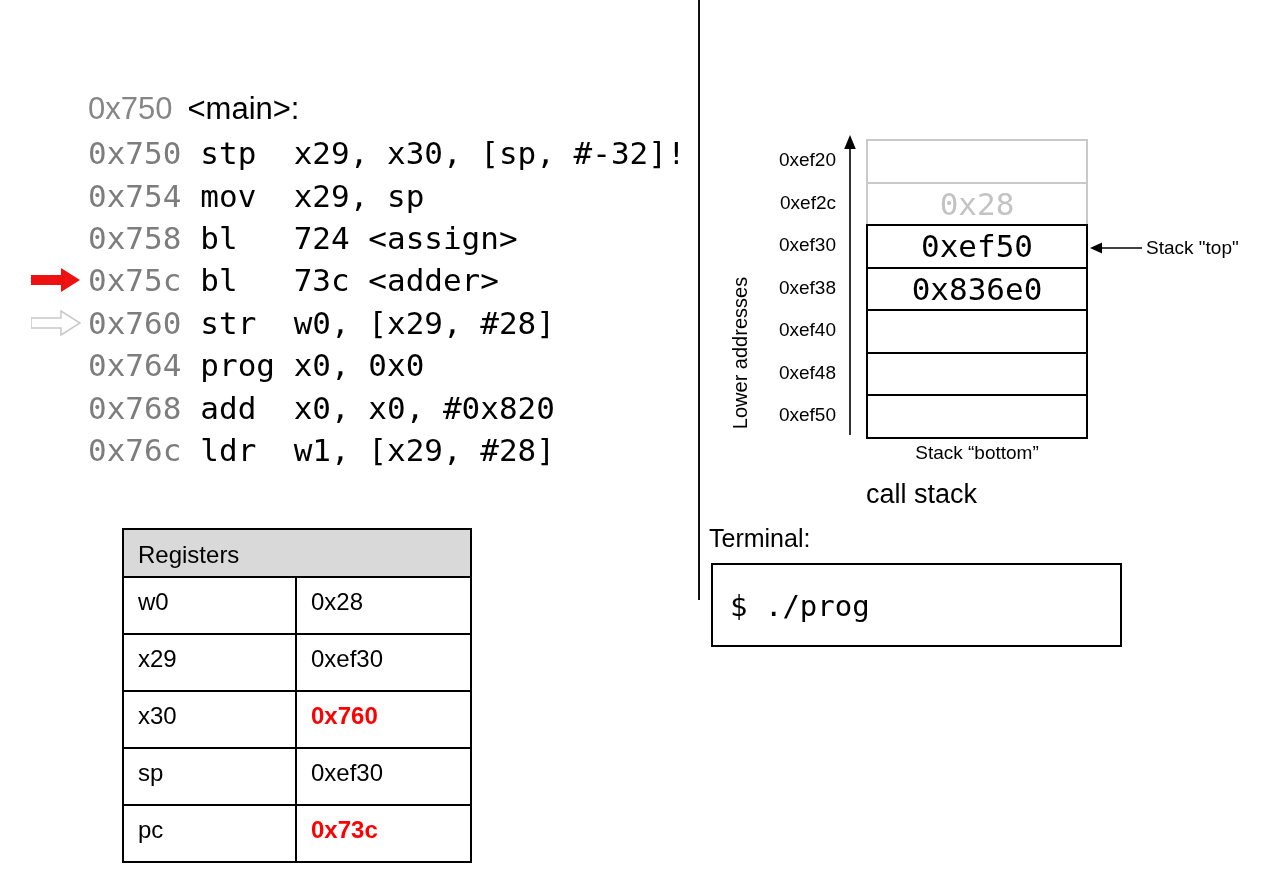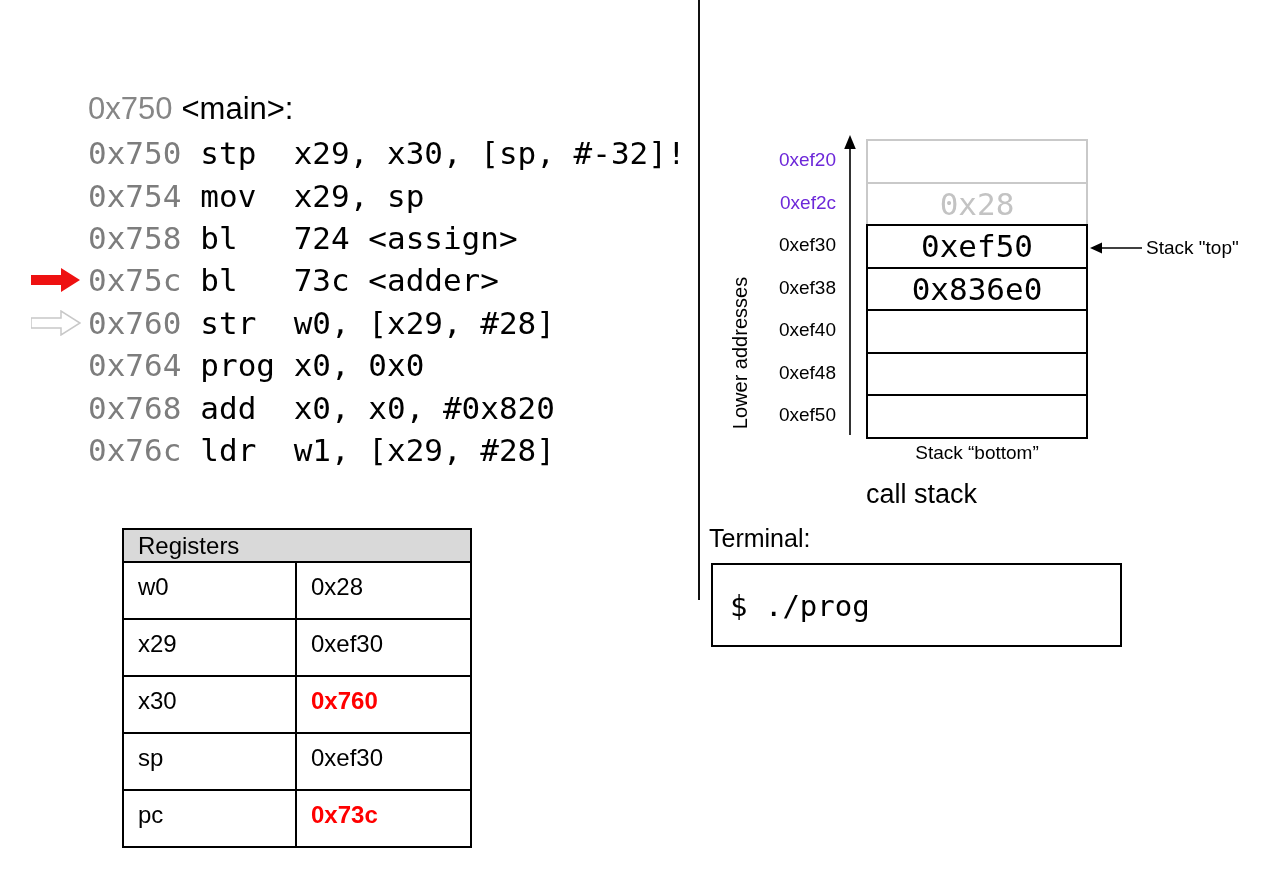--- a/index.html
+++ b/index.html
@@ -9,49 +9,49 @@
   }
   .mono { font-family:"DejaVu Sans Mono", monospace; }
 
   
   .divider { position:absolute; left:698px; top:0; width:2px; height:600px; background:#111; }
 
   
   .asm { position:absolute; left:0; top:86px;padding-left:31px; }
   .asm-header { display:flex; align-items:center; height:46px; font-size:31px; }
   .asm-header .hdr-addr { color:#868686; margin-left:57px; }
-  .asm-header .hdr-fn { color:#000; margin-left:9px; }
+  .asm-header .hdr-fn { color:#000; margin-left:15px; }
   .asm-line { display:flex; align-items:center; height:42.4px; font-size:31px; }
   .marker-slot { flex:0 0 57px; width:57px; display:flex; align-items:center; }
   .marker-slot svg { display:block; }
   .asm-addr { color:#7d7d7d; }
   .asm-code { color:#000; white-space:pre; margin-left:19px; }
 
   
   .axis-label { position:absolute; left:641px; top:341px; width:200px; height:24px;
     text-align:center; font-size:20px; transform:rotate(-90deg); }
   .up-arrow { position:absolute; left:842px; top:135px; }
   .stack-addrs { position:absolute; left:752px; top:139px; width:84px; text-align:right; font-size:19px; }
   .stack-addrs .srow { height:42.5px; line-height:42.5px; }
-  .stack-addrs .faded { color:#6d28d9; }
+  .stack-addrs .faded { color:#000000; }
   .stack-cells { position:absolute; left:866px; top:139px; width:222px; }
   .cell { height:44.5px; margin-top:-2px; box-sizing:border-box; border:2px solid #000;
     display:flex; align-items:center; justify-content:center; font-size:31px;
     font-family:"DejaVu Sans Mono", monospace; background:#fff; }
   .cell:first-child { margin-top:0; }
   .cell.faded { border-color:#c9c9c9; color:#c3c3c3; }
   .top-pointer { position:absolute; left:1090px; top:238px; }
   .stack-top-label { position:absolute; left:1146px; top:237px; font-size:19px; }
   .stack-bottom-label { position:absolute; left:866px; top:442px; width:222px; text-align:center; font-size:19px; }
   .stack-title { position:absolute; left:866px; top:479px; width:222px; text-align:left; font-size:27px; }
 
   
   .registers { position:absolute; left:122px; top:528px; width:350px; }
-  .reg-header { box-sizing:border-box; width:350px; height:35px; border:2px solid #000;
-    background:#d9d9d9; font-size:24px; padding:2px 0 0 14px; }
+  .reg-header { box-sizing:border-box; width:350px; height:50px; border:2px solid #000;
+    background:#d9d9d9; font-size:24px; padding:11px 0 0 14px; }
   .reg-row { display:flex; margin-top:-2px;align-items:flex-end; }
   .reg-cell { box-sizing:border-box; height:59px; border:2px solid #000;
     font-size:24px; padding:10px 0 0 14px; background:#fff; }
   .reg-name { width:175px; }
   .reg-value { width:177px; margin-left:-2px; }
   .reg-value.highlight { color:#ff0000; font-weight:bold; }
 
   
   .terminal-label { position:absolute; left:709px; top:524px; font-size:25px; }
   .terminal-box { position:absolute; left:711px; top:563px; width:411px; height:84px;

